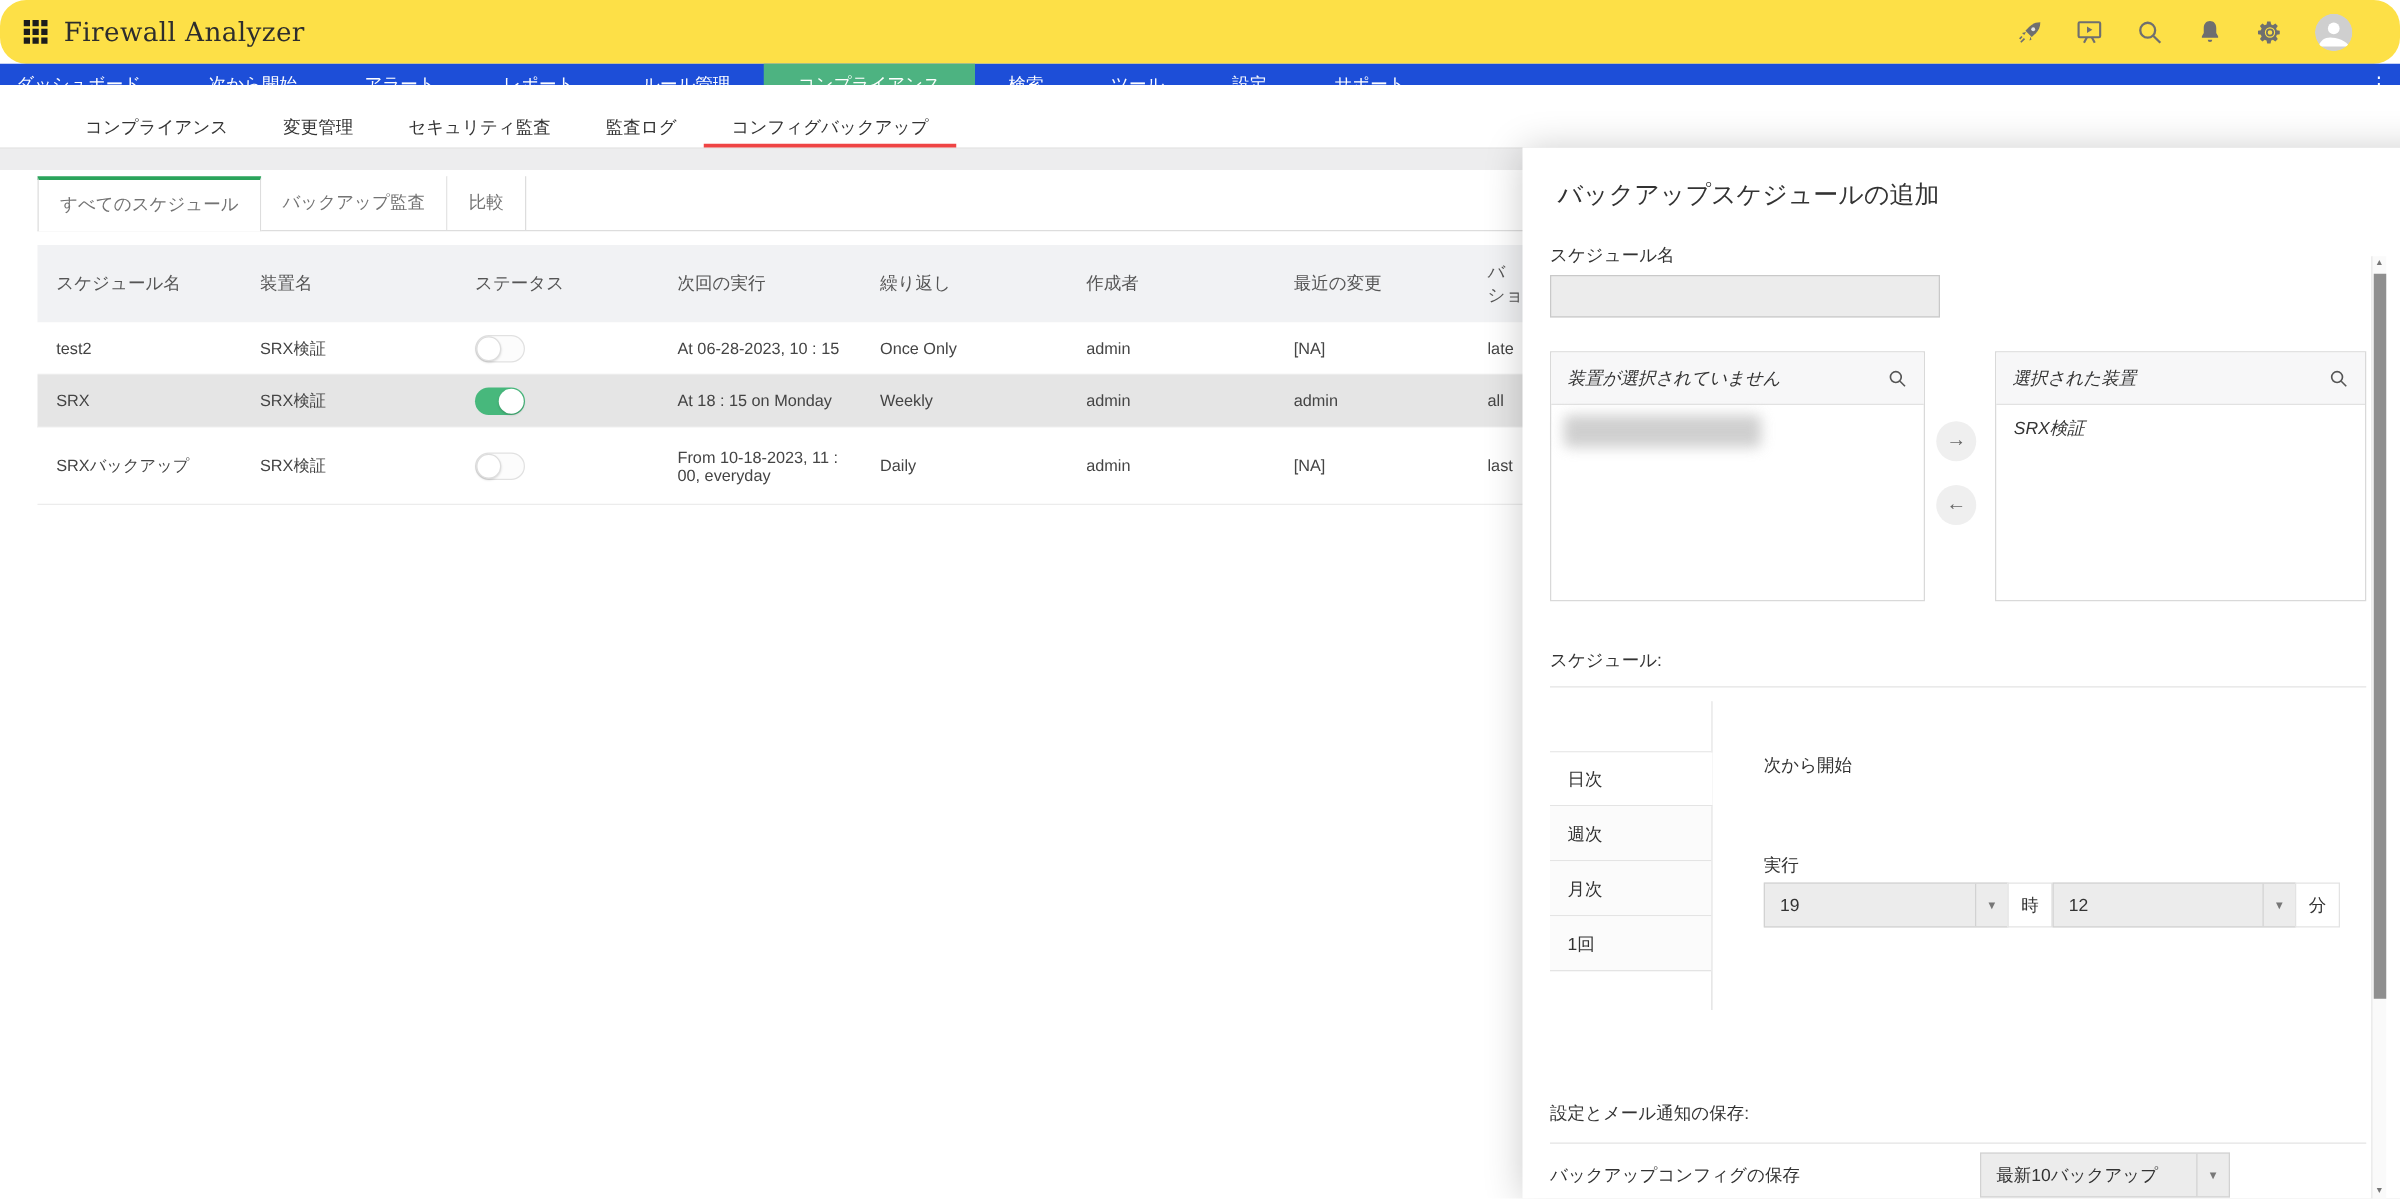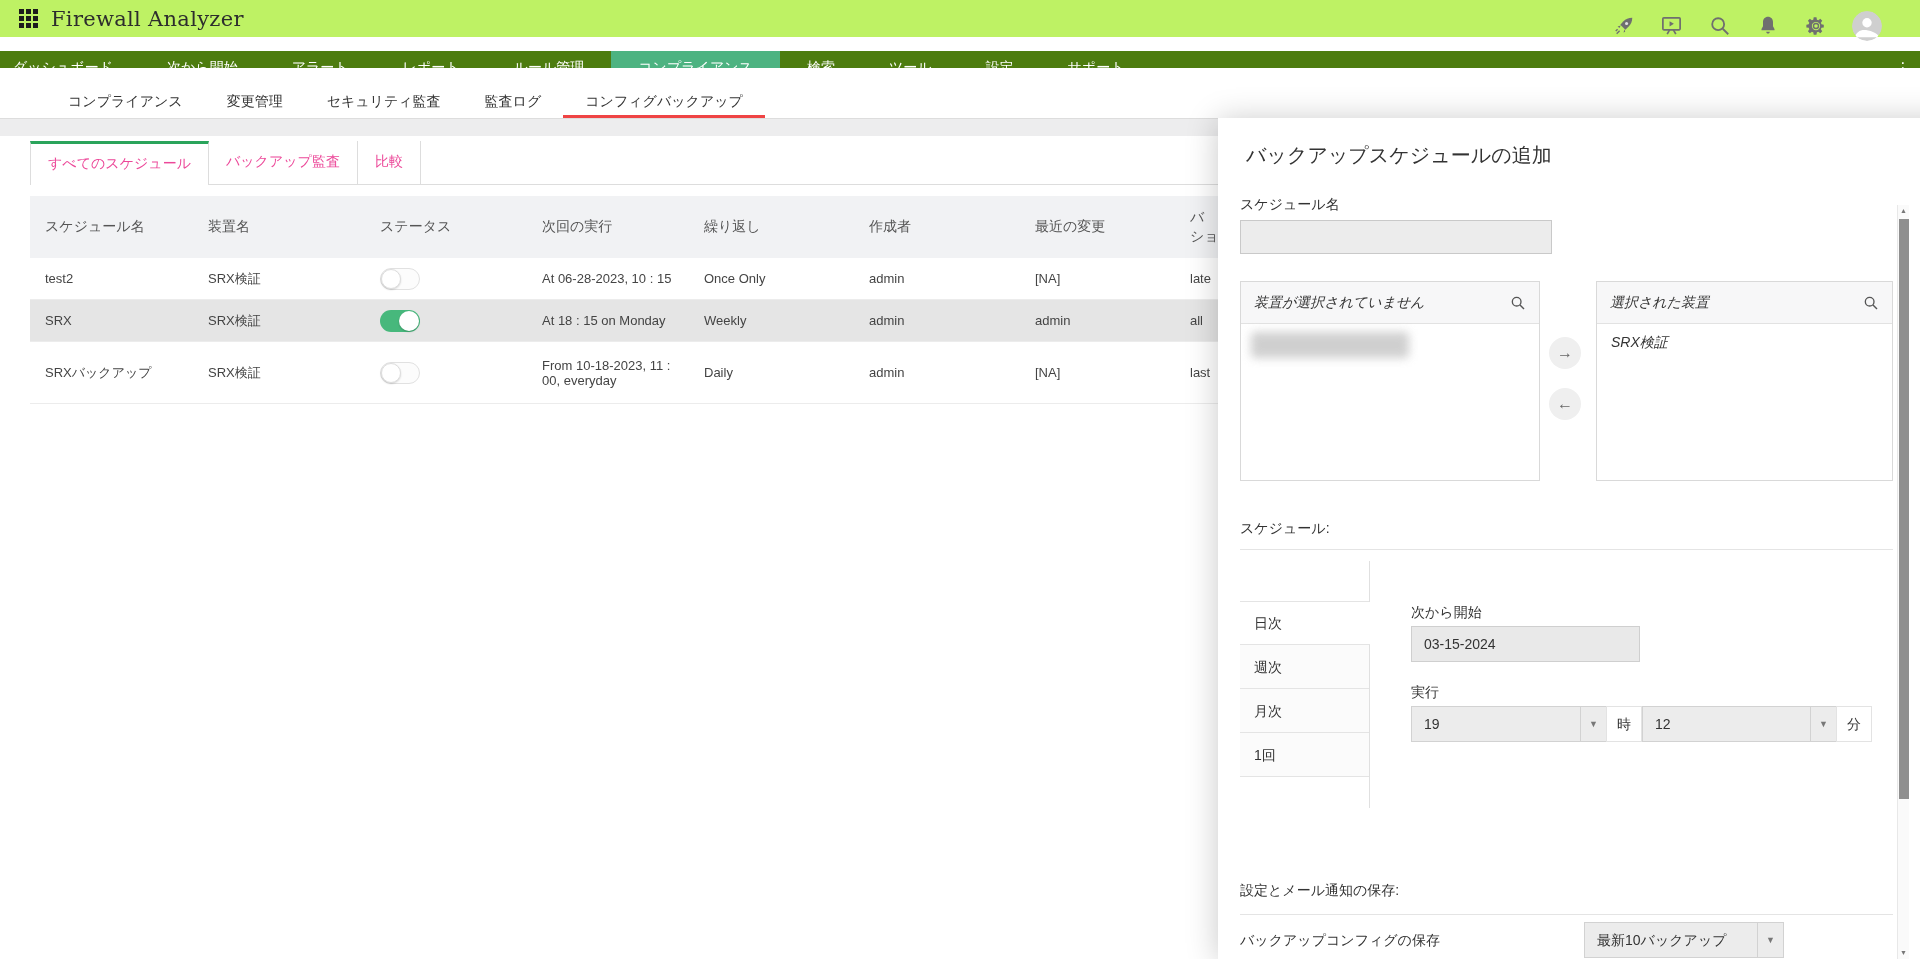--- a/index.html
+++ b/index.html
@@ -1,44 +1,44 @@
 <!DOCTYPE html>
 <html><head>
 <meta charset="utf-8">
 <style>
   * { margin:0; padding:0; box-sizing:border-box; }
   html,body { width:1920px; height:959px; overflow:hidden; }
   body { font-family:"Liberation Sans","DejaVu Sans",sans-serif; color:#333; background:#fff; }
   .page { position:relative; width:1920px; height:959px; overflow:hidden; background:#fff; }
 
   
-  .topbar { position:absolute; left:0; top:0; width:1920px; height:37px; background:#bef264; display:flex; align-items:center; }
+  .topbar { position:absolute; left:0; top:0; width:1920px; height:51px; background:#fde047; display:flex; align-items:center;border-radius:21px; }
   .apps-grid { display:grid; grid-template-columns:repeat(3,5px); grid-template-rows:repeat(3,5px); gap:2px; margin-left:19px; cursor:pointer; }
   .apps-grid i { background:#1c1c1c; }
   .app-title { font-family:"DejaVu Serif","Liberation Serif",serif; font-size:21px; color:#2d2d2d; margin-left:13px; letter-spacing:.3px; }
   .topbar-icons { position:absolute; right:38px; top:0; height:51px; display:flex; align-items:center; gap:25px; }
   .topbar-icons .ticon { width:23px; height:23px; display:flex; align-items:center; justify-content:center; cursor:pointer; }
   .avatar { width:30px; height:30px; border-radius:50%; overflow:hidden; cursor:pointer; }
 
   
-  .mainnav { position:absolute; left:0; top:51px; width:1920px; height:17px; background:#4d7c0f; display:flex; align-items:stretch; }
+  .mainnav { position:absolute; left:0; top:51px; width:1920px; height:17px; background:#1d4ed8; display:flex; align-items:stretch; }
   .mainnav .nav-item { color:#fff; font-size:14px; line-height:33px; padding:0 27px; cursor:pointer; white-space:nowrap; }
   .mainnav .nav-item:first-child { padding-left:13px; }
   .mainnav .nav-item.active { background:#4db381; }
   .nav-more { position:absolute; right:6px; top:0; width:22px; height:33px; color:#fff; font-size:15px; line-height:33px; text-align:center; cursor:pointer; }
 
   
   .subnav { position:absolute; left:0; top:84px; width:1920px; height:35px; background:#fff; border-bottom:1px solid #ddd; display:flex; padding-left:46px; }
   .subnav .subnav-item { font-size:14px; color:#333; line-height:34px; padding:0 22px; cursor:pointer; white-space:nowrap; }
   .subnav .subnav-item.active { border-bottom:3px solid #ef4444; }
   .gray-strip { position:absolute; left:0; top:119px; width:1920px; height:17px; background:#ededee; }
 
   
   .tabstrip { position:absolute; left:30px; top:141px; width:1888px; height:44px; display:flex; border-bottom:1px solid #ddd; background:#fff; }
-  .tab { font-size:14px; color:#ec4899; padding:0 17px; line-height:41px; border-right:1px solid #ddd; cursor:pointer; white-space:nowrap; background:#fff; }
+  .tab { font-size:14px; color:#737373; padding:0 17px; line-height:41px; border-right:1px solid #ddd; cursor:pointer; white-space:nowrap; background:#fff; }
   .tab.active { border-top:3px solid #2aa45b; border-left:1px solid #ddd; line-height:38px; margin-bottom:-1px; }
 
   
   .sched-table { position:absolute; left:30px; top:196px; width:1888px; }
   .trow { display:grid; grid-template-columns:163px 172px 162px 162px 165px 166px 155px auto; align-items:center; }
   .trow > div { padding-left:15px; padding-right:8px; }
   .thead { background:#f1f2f4; min-height:62px; color:#555; font-size:14px; }
   .tbody-row { min-height:42px; border-bottom:1px solid #ececec; font-size:13px; color:#444; background:#fff; }
   .tbody-row.alt { background:#e5e5e5; }
   .tbody-row.tall { min-height:62px; }
@@ -272,21 +272,20 @@
 
     <div class="freq-col">
       <div class="freq-spacer"></div>
       <div class="freq-tab selected">日次</div>
       <div class="freq-tab">週次</div>
       <div class="freq-tab">月次</div>
       <div class="freq-tab">1回</div>
     </div>
 
     <div class="fld-label" style="left:193px; top:486px;">次から開始</div>
-    <div class="date-input">03-15-2024</div>
 
     <div class="fld-label" style="left:193px; top:566px;">実行</div>
     <div class="time-row">
       <div class="selbox sel-hour">
         <span class="sel-val">19</span>
         <span class="sel-caret">▼</span>
       </div>
       <div class="unit-cell">時</div>
       <div class="selbox sel-min">
         <span class="sel-val">12</span>

